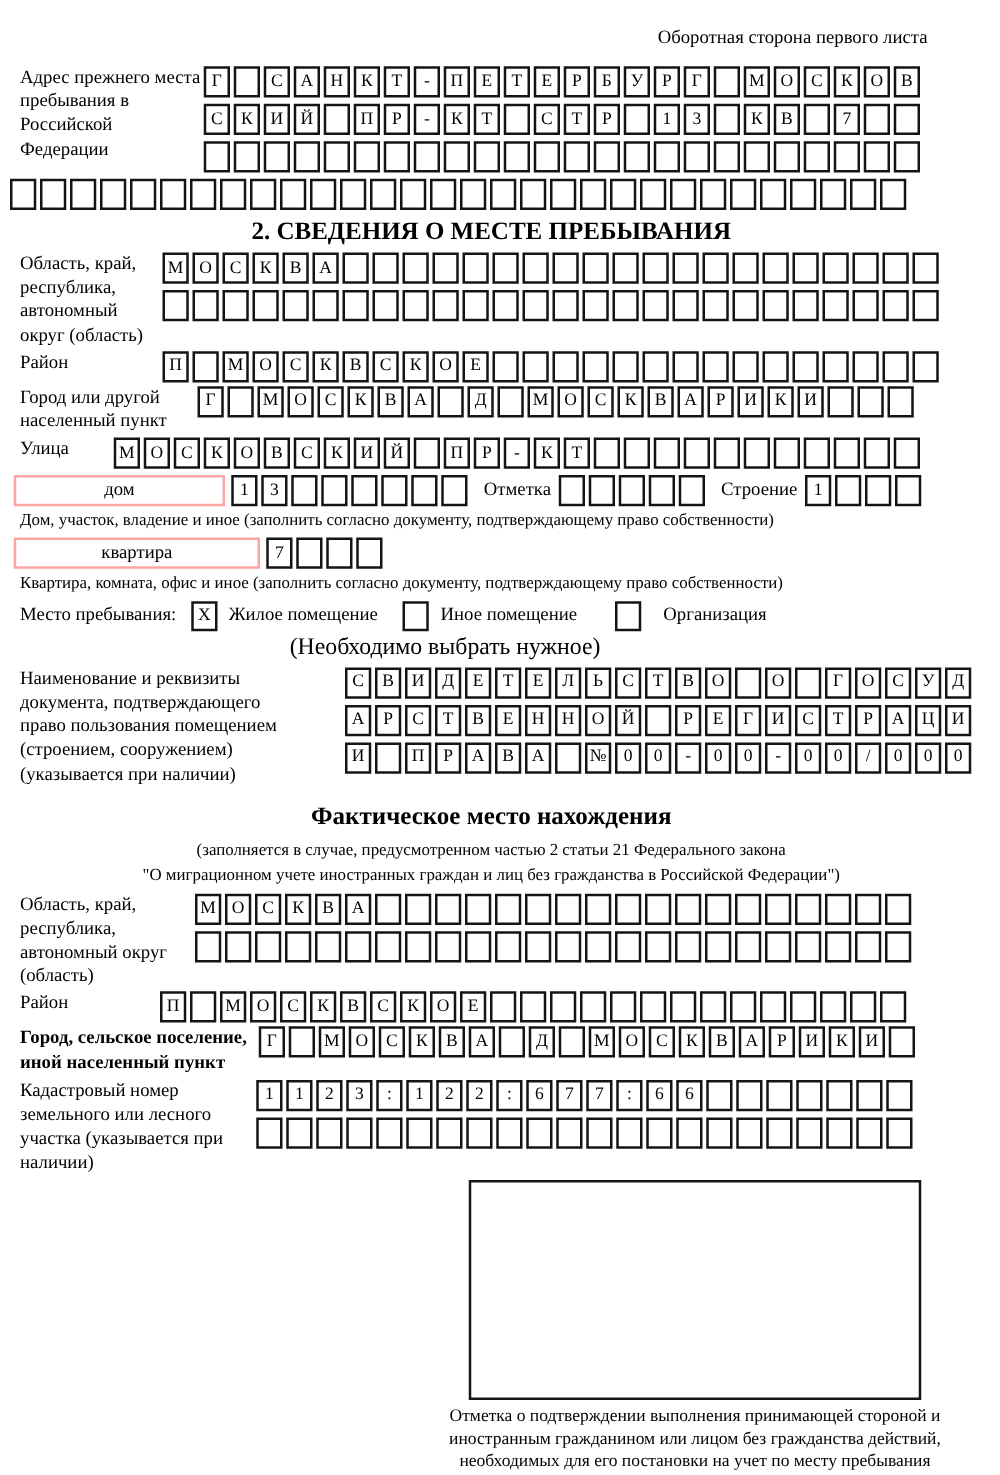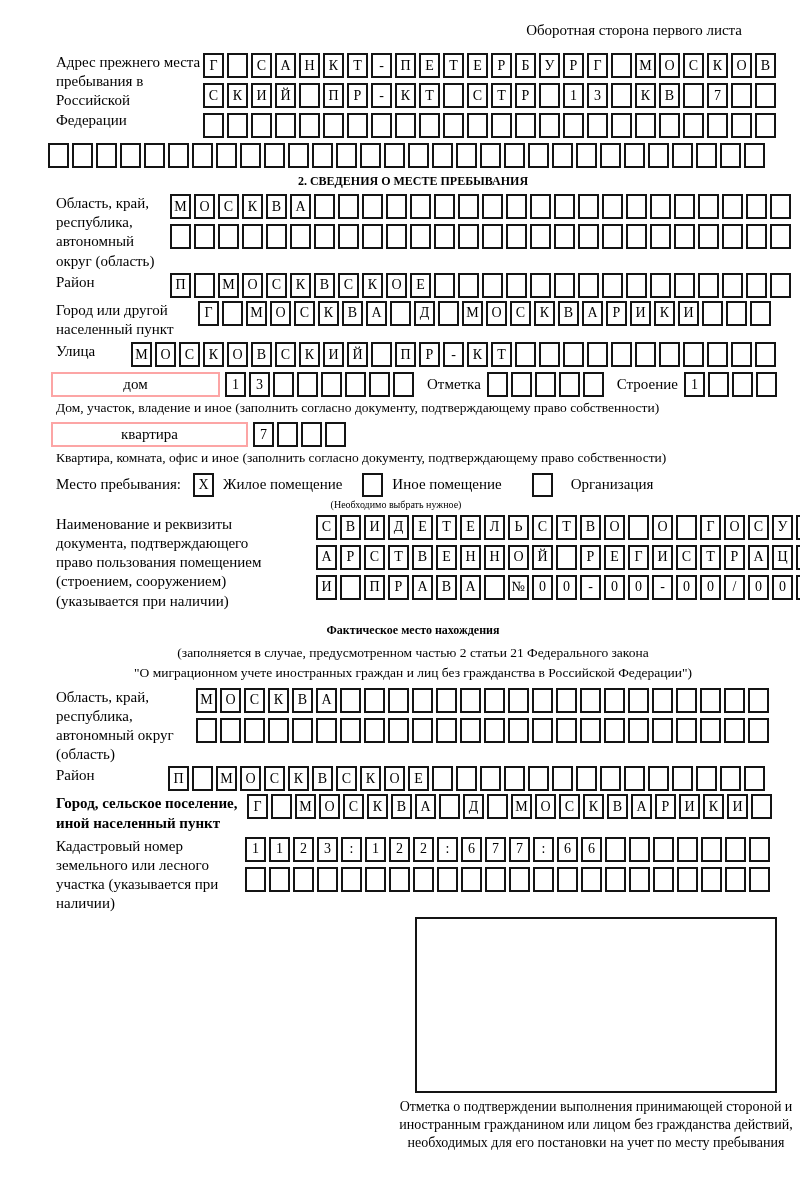--- a/index.html
+++ b/index.html
@@ -1,54 +1,54 @@
 <!DOCTYPE html>
 <html lang="ru"><head>
 <meta charset="utf-8">
 <style>
   html,body{margin:0;padding:0;background:#fff;}
   .page{
     width:800px;height:1180px;box-sizing:border-box;
-    padding:22px 30px 0 56px;
+    padding:22px 30px 0 16px;
     font-family:"Liberation Serif","DejaVu Serif",serif;
     color:#000;background:#fff;position:relative;overflow:hidden;
   }
   .hdr{text-align:right;font-size:15px;padding-right:28px;}
   .formrow{display:flex;align-items:flex-start;}
   .rowlabel{font-size:15px;line-height:1.28;flex:0 0 auto;}
   .cellcol{display:flex;flex-direction:column;gap:5px;}
   .cellrow{display:flex;flex-wrap:nowrap;}
   .cell{
     box-sizing:content-box;flex:0 0 auto;width:17px;height:21px;
     border:2px solid #141414;margin-right:3px;background:#fff;
     display:inline-flex;align-items:center;justify-content:center;
     font-size:14px;line-height:1;
   }
   .caption{font-size:13.5px;line-height:1.25;}
   .center{text-align:center;}
-  .sec-title{font-weight:bold;font-size:12px;text-align:center;}
+  .sec-title{font-weight:bold;font-size:20px;text-align:center;}
   .lbl-prev{width:147px;} .lbl-reg2{width:114px;} .lbl-dis2{width:114px;}
   .lbl-city2{width:142px;} .lbl-street2{width:75px;} .lbl-doc{width:212px;}
   .lbl-regF{width:140px;} .lbl-disF{width:112px;} .lbl-cityF{width:191px;font-weight:bold;}
   .lbl-cad{width:189px;}
   .houserow{display:flex;align-items:flex-start;margin-left:-5px;}
   .namedbox{
     box-sizing:content-box;border:2px solid #fca5a5;height:21px;flex:0 0 auto;
     display:flex;align-items:center;justify-content:center;font-size:15px;background:#fff;
   }
   .box-dom{width:165px;margin-right:5px;}
   .box-kv{width:193px;margin-right:5px;}
   .inline-lbl{font-size:15px;line-height:25px;margin:0 6px 0 10px;flex:0 0 auto;}
   .stayrow{display:flex;align-items:center;font-size:15px;}
   .checkbox{
     box-sizing:content-box;width:17px;height:20px;border:2px solid #141414;flex:0 0 auto;
     display:inline-flex;align-items:center;justify-content:center;font-size:14px;background:#fff;
   }
   .cb-gap{margin:0 9px 0 12px;}
-  .choose-note{width:340px;margin-left:170px;text-align:center;font-size:10px;}
+  .choose-note{width:340px;margin-left:170px;text-align:center;font-size:19px;}
   .row4{margin-left:-8px;}
   .stampbox{width:358px;height:172px;border:2px solid #141414;margin-left:359px;background:#fff;}
   .stampcap{width:452px;margin-left:314px;text-align:center;font-size:14px;line-height:1.26;}
 </style>
 </head>
 <body>
 
 <div class="page">
 
   <div class="hdr">Оборотная сторона первого листа</div>

